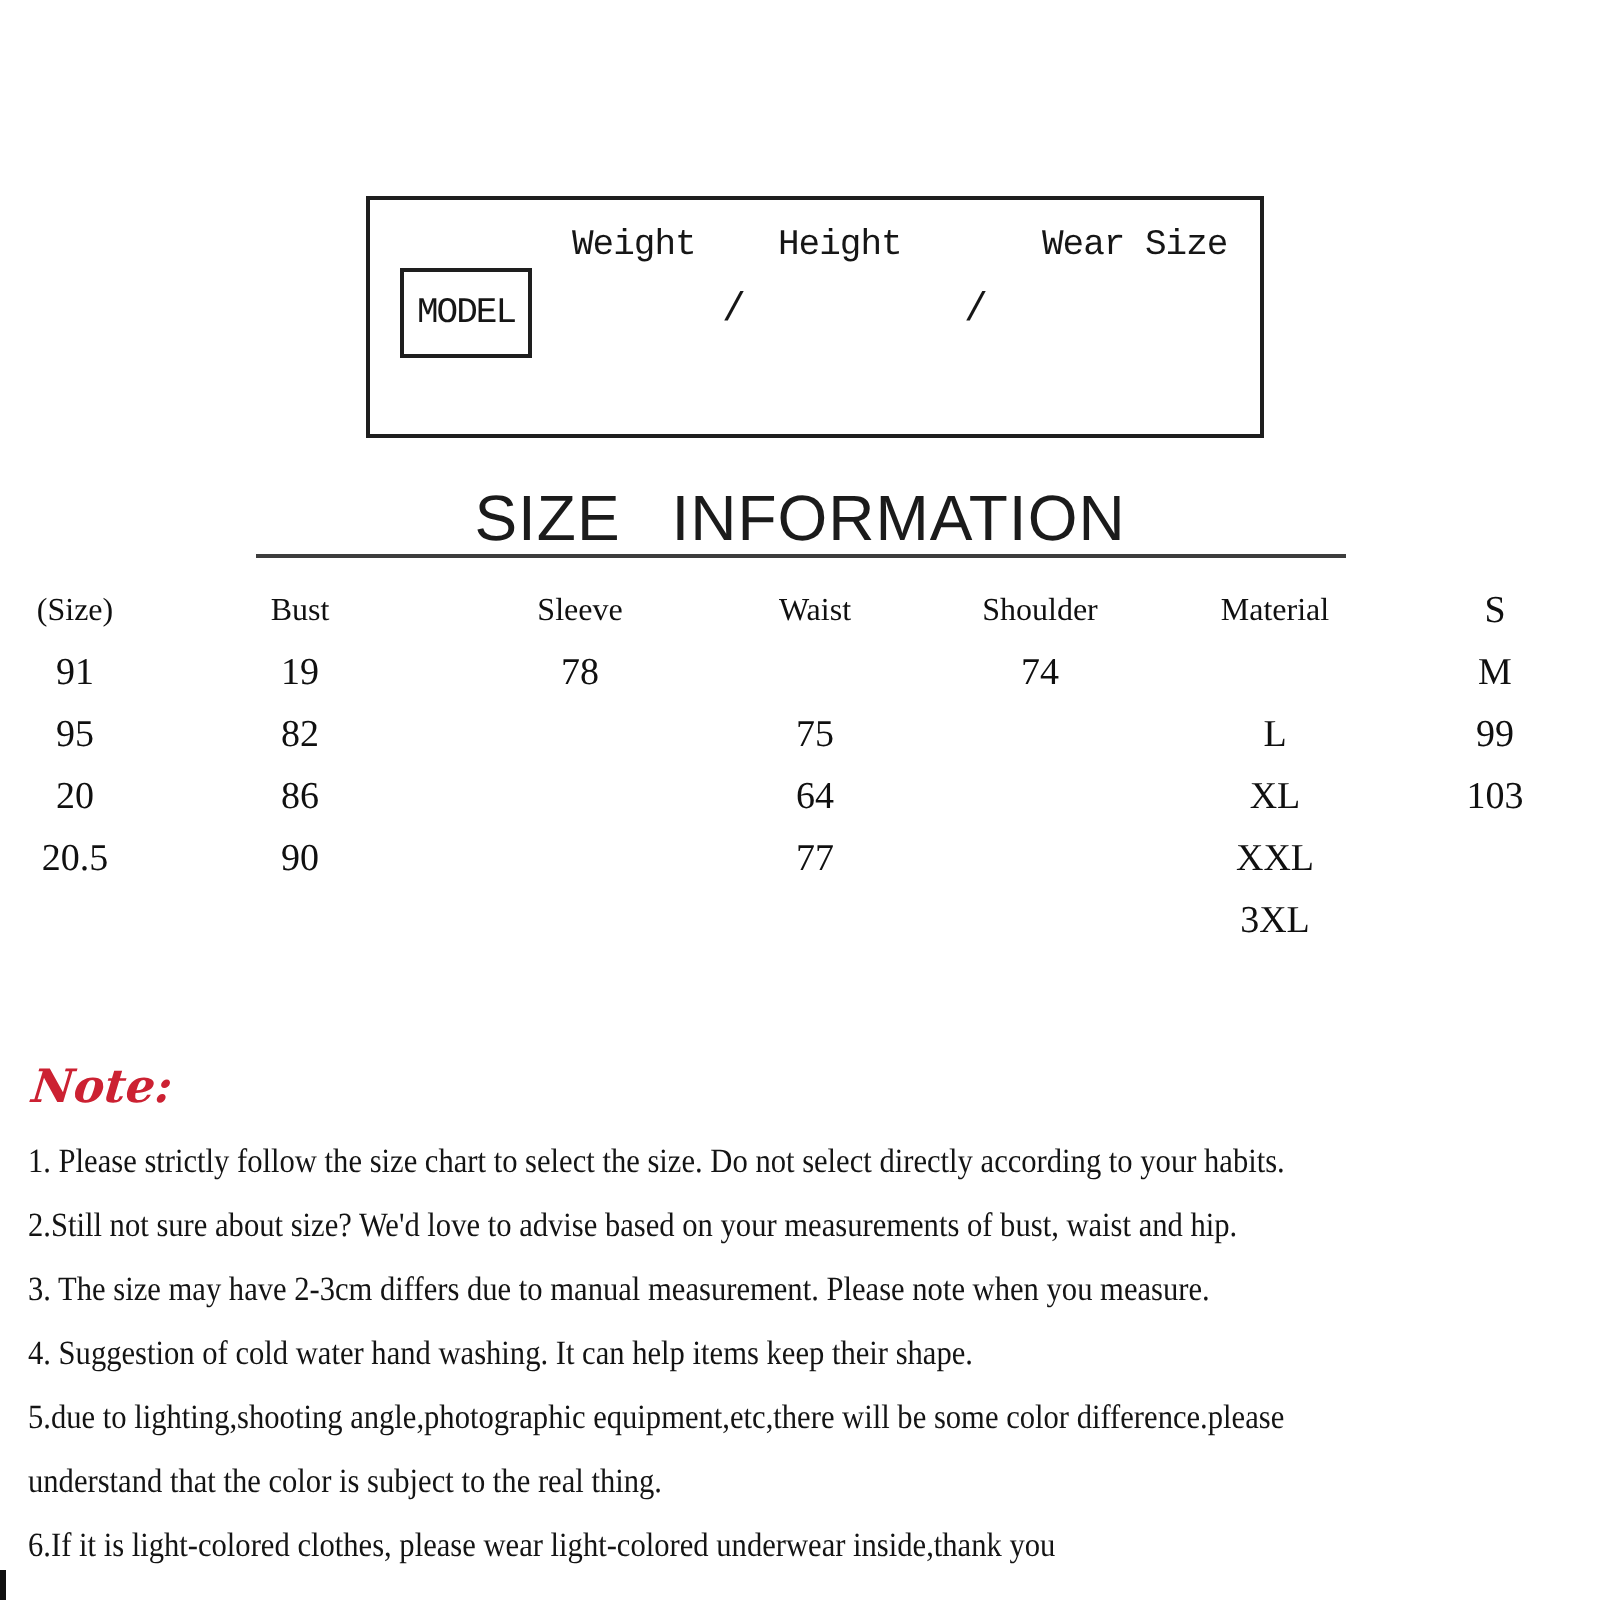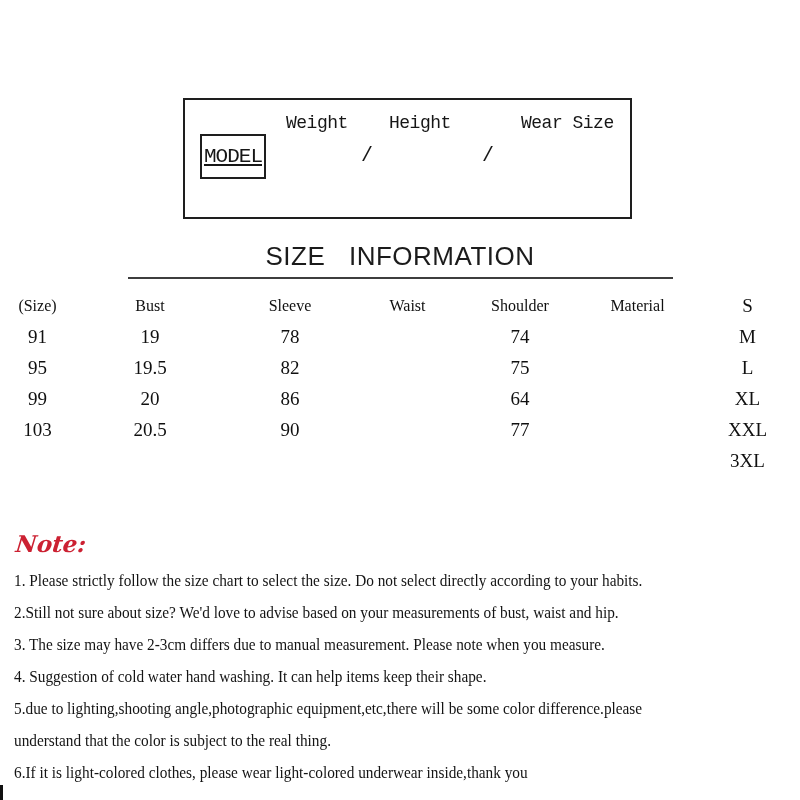--- a/index.html
+++ b/index.html
@@ -17,36 +17,36 @@
     position:absolute;left:183px;top:98px;
     width:445px;height:117px;
     border:2px solid #1e1e1e;
     font-family:"Liberation Mono", monospace;
   }
   .model-label{
     position:absolute;left:15px;top:34px;
     width:62px;height:41px;
     border:2px solid #1e1e1e;
     display:flex;align-items:center;justify-content:center;
-    font-size:21px;letter-spacing:-1px;text-decoration:underline;
+    font-size:18px;letter-spacing:-1px;
   }
   .mcol{position:absolute;top:13px;font-size:18px;letter-spacing:-0.5px;text-align:right;}
   .mcol.c0{left:101px;}
   .mcol.c1{left:204px;}
   .mcol.c2{left:336px;}
   .mval{position:absolute;top:44px;font-size:20px;}
   .mval.v0{left:176px;}
   .mval.v1{left:297px;}
 
   
   .size-title{
     position:absolute;left:0;top:241px;width:800px;
     text-align:center;
     font-family:"Liberation Sans", sans-serif;
-    font-size:26px;letter-spacing:0.5px;word-spacing:16px;
+    font-size:32px;letter-spacing:0.5px;word-spacing:16px;
     color:#1b1b1b;
   }
   .title-divider{
     position:absolute;left:128px;top:277px;
     width:545px;height:2px;background:#3d3d3d;
   }
 
   
   .size-table{
     position:absolute;left:0;top:290px;width:800px;
@@ -113,21 +113,20 @@
       <div class="th-cell">Material</div>
       <div class="td-cell">S</div>
       <div class="td-cell">91</div>
       <div class="td-cell">19</div>
       <div class="td-cell">78</div>
       <div class="td-cell"></div>
       <div class="td-cell">74</div>
       <div class="td-cell"></div>
       <div class="td-cell">M</div>
       <div class="td-cell">95</div>
-      <div class="td-cell">19.5</div>
       <div class="td-cell">82</div>
       <div class="td-cell"></div>
       <div class="td-cell">75</div>
       <div class="td-cell"></div>
       <div class="td-cell">L</div>
       <div class="td-cell">99</div>
       <div class="td-cell">20</div>
       <div class="td-cell">86</div>
       <div class="td-cell"></div>
       <div class="td-cell">64</div>

